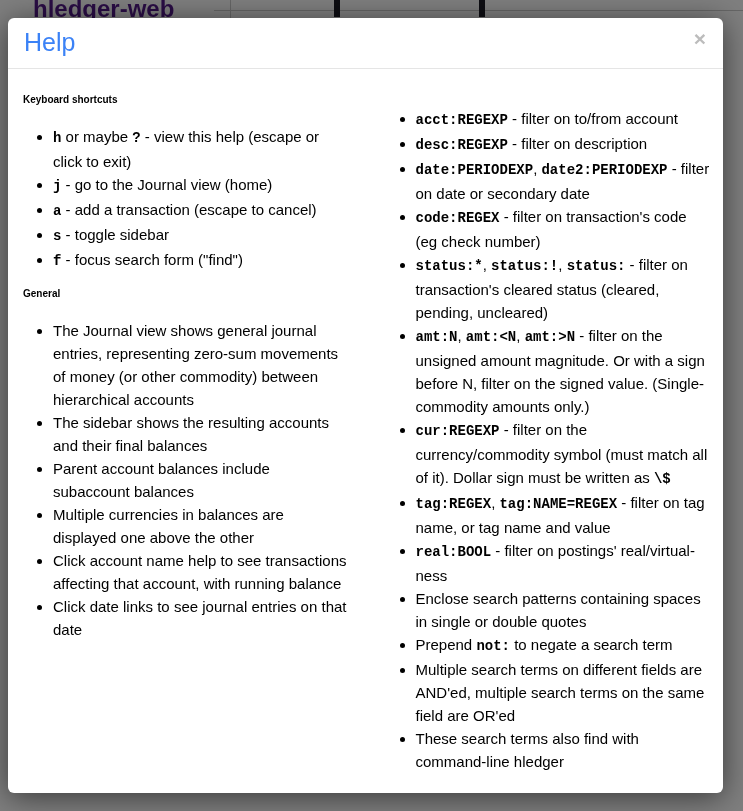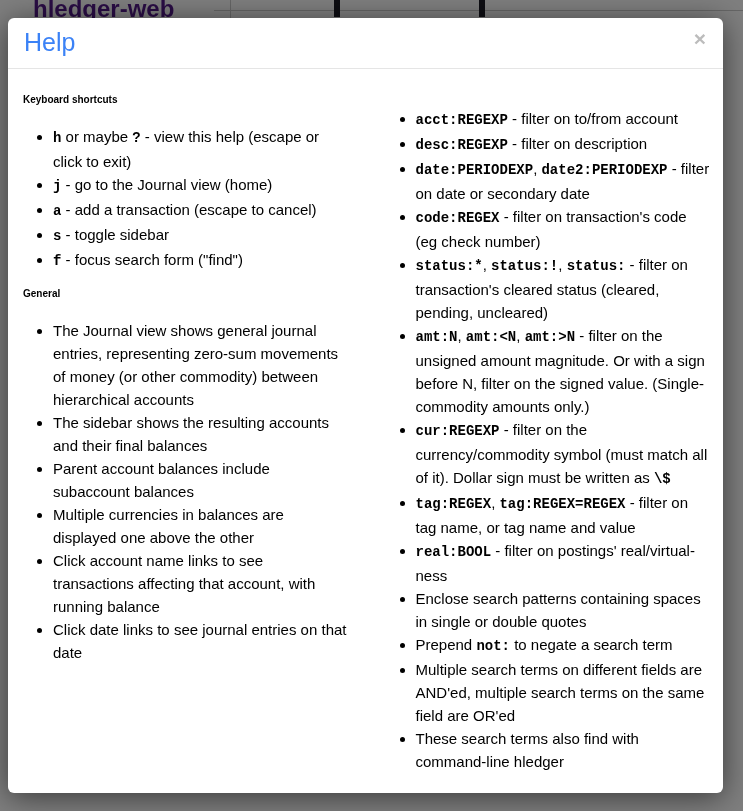--- a/index.html
+++ b/index.html
@@ -112,35 +112,35 @@
           <li><code>s</code> - toggle sidebar</li>
           <li><code>f</code> - focus search form ("find")</li>
         </ul>
 
       <h4 class="follow">General</h4>
       <ul>
           <li>The Journal view shows general journal entries, representing zero-sum movements of money (or other commodity) between hierarchical accounts</li>
           <li>The sidebar shows the resulting accounts and their final balances</li>
           <li>Parent account balances include subaccount balances</li>
           <li>Multiple currencies in balances are displayed one above the other</li>
-          <li>Click account name links to see transactions affecting that account, with running balance</li>
+          <li>Click account name help to see transactions affecting that account, with running balance</li>
           <li>Click date links to see journal entries on that date</li>
         </ul>
     </div>
 
     <div class="col col-right">
       <ul>
           <li><code>acct:REGEXP</code> - filter on to/from account</li>
           <li><code>desc:REGEXP</code> - filter on description</li>
           <li><code>date:PERIODEXP</code>, <code>date2:PERIODEXP</code> - filter on date or secondary date</li>
           <li><code>code:REGEX</code> - filter on transaction's code (eg check number)</li>
           <li><code>status:*</code>, <code>status:!</code>, <code>status:</code> - filter on transaction's cleared status (cleared, pending, uncleared)</li>
           <li><code>amt:N</code>, <code>amt:&lt;N</code>, <code>amt:&gt;N</code> - filter on the unsigned amount magnitude. Or with a sign before N, filter on the signed value. (Single-commodity amounts only.)</li>
           <li><code>cur:REGEXP</code> - filter on the currency/commodity symbol (must match all of it). Dollar sign must be written as <code>\$</code></li>
-          <li><code>tag:REGEX</code>, <code>tag:REGEX=REGEX</code> - filter on tag name, or tag name and value</li>
+          <li><code>tag:REGEX</code>, <code>tag:NAME=REGEX</code> - filter on tag name, or tag name and value</li>
           <li><code>real:BOOL</code> - filter on postings' real/virtual-ness</li>
           <li>Enclose search patterns containing spaces in single or double quotes</li>
           <li>Prepend <code>not:</code> to negate a search term</li>
           <li>Multiple search terms on different fields are AND'ed, multiple search terms on the same field are OR'ed</li>
           <li>These search terms also find with command-line hledger</li>
         </ul>
     </div>
 
   </div>
 </div>

